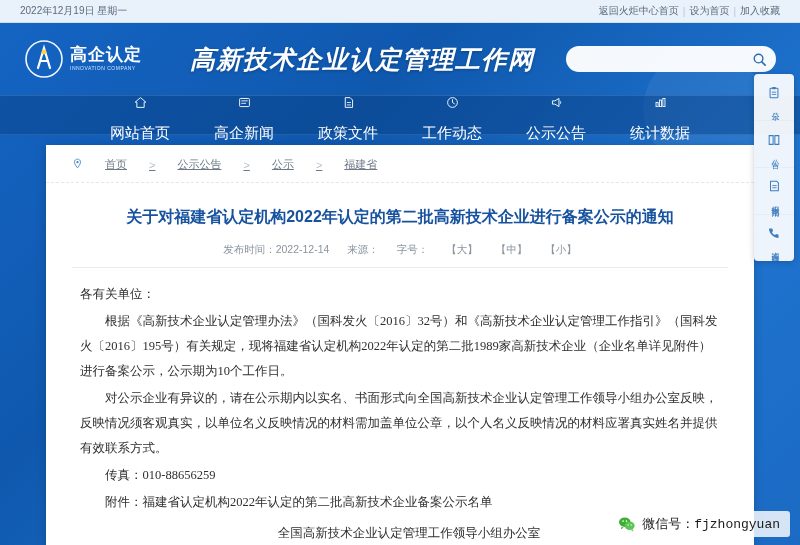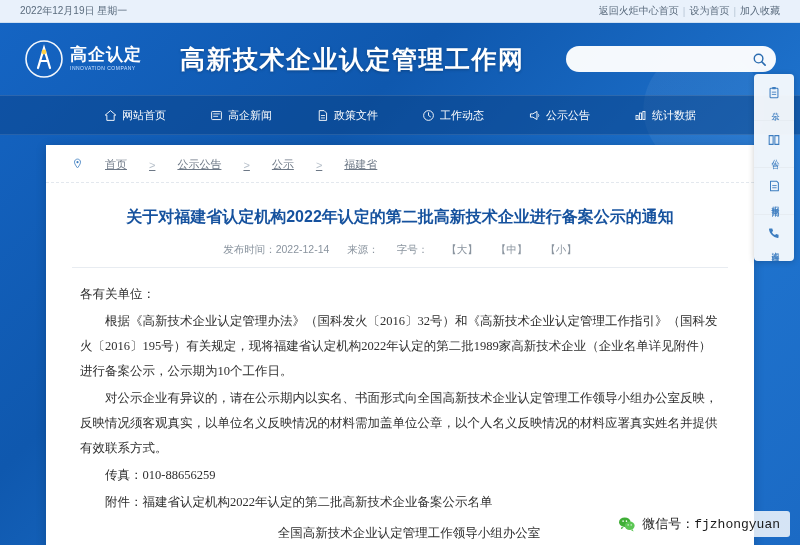--- a/index.html
+++ b/index.html
@@ -81,23 +81,24 @@
     font-size: 5px;
     letter-spacing: 0.5px;
     color: #cfe4ff;
     margin-top: 2px;
   }
   .site-title {
     color: #ffffff;
     font-size: 25px;
     font-weight: bold;
     letter-spacing: 1.5px;
-    margin-left: 6px;
+    margin-left: 16px;
     text-shadow: 0 1px 3px rgba(0,0,0,0.25);
     white-space: nowrap;
+    font-style: italic;
   }
   .search-box {
     margin-left: auto;
     width: 190px;
     height: 26px;
     background: rgba(255,255,255,0.96);
     border-radius: 13px;
     display: flex;
     align-items: center;
     padding: 0 8px 0 12px;
@@ -129,26 +130,27 @@
     justify-content: center;
     gap: 0;
     border-top: 1px solid rgba(255,255,255,0.12);
     border-bottom: 1px solid rgba(255,255,255,0.10);
   }
   .nav-item {
     display: flex;
     align-items: center;
     gap: 5px;
     color: #ffffff;
-    font-size: 11px;
+    font-size: 15px;
     padding: 0 22px;
     height: 38px;
     line-height: 38px;
     cursor: pointer;
     white-space: nowrap;
+    flex-direction: column;
   }
   .nav-item .ni {
     display: inline-flex;
     width: 13px;
     height: 13px;
     opacity: 0.95;
   }
   
   .content-wrap {
     position: relative;

